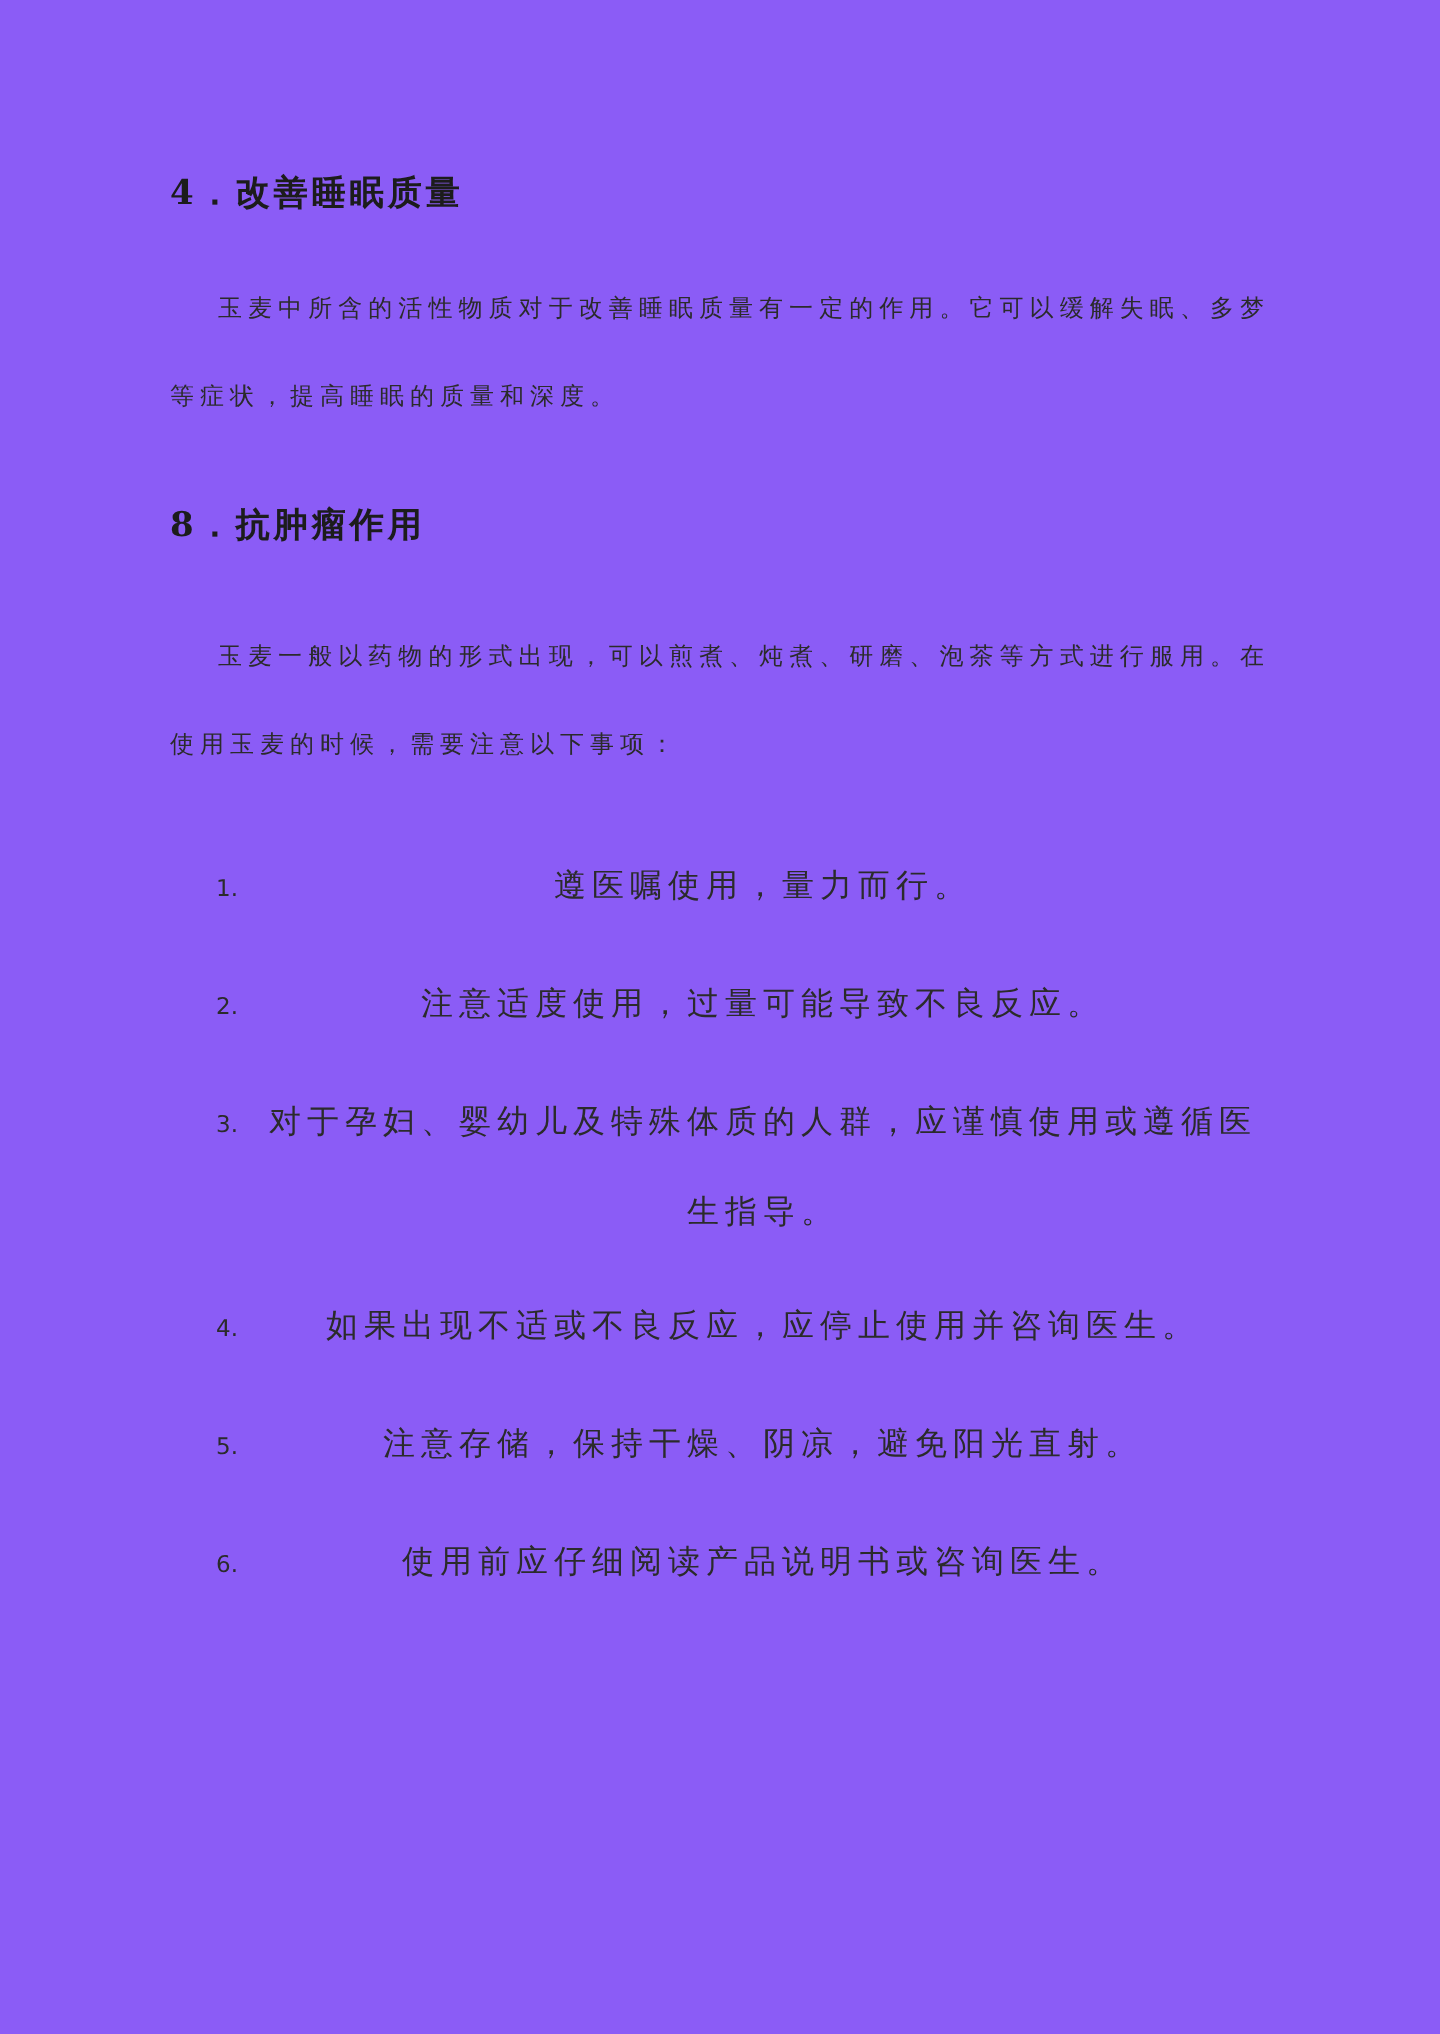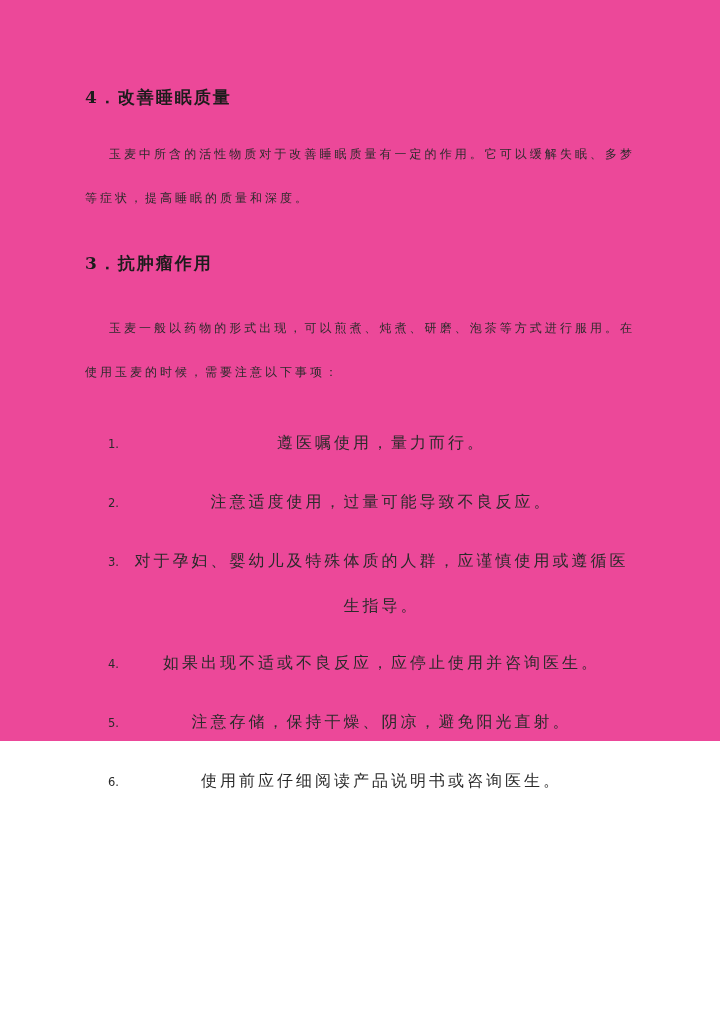--- a/index.html
+++ b/index.html
@@ -10,23 +10,23 @@
   body {
     width: 720px;
     height: 1017px;
     font-family: "DejaVu Serif", "Liberation Serif", serif;
     color: #2b2b2b;
     overflow: hidden;
   }
   .page {
     box-sizing: border-box;
     width: 720px;
-    height: 741px;
+    height: 1017px;
     padding: 86px 85px 0 85px;
-    background: #ec4899;
+    background: #8b5cf6;
   }
   .h-numbered {
     font-size: 17px;
     font-weight: bold;
     letter-spacing: 2px;
     color: #1c1c1c;
     margin: 0;
     line-height: 22px;
   }
   .h-numbered.second {
@@ -81,21 +81,21 @@
 </style>
 </head>
 <body>
 
 <div class="page">
 
   <h2 class="h-numbered">4．改善睡眠质量</h2>
 
   <p class="para">玉麦中所含的活性物质对于改善睡眠质量有一定的作用。它可以缓解失眠、多梦等症状，提高睡眠的质量和深度。</p>
 
-  <h2 class="h-numbered second">3．抗肿瘤作用</h2>
+  <h2 class="h-numbered second">8．抗肿瘤作用</h2>
 
 
 
   <p class="para intro">玉麦一般以药物的形式出现，可以煎煮、炖煮、研磨、泡茶等方式进行服用。在使用玉麦的时候，需要注意以下事项：</p>
 
   <ol class="precautions">
     <li class="precaution-item">
       <span class="precaution-num">1.</span>
       <span class="precaution-text">遵医嘱使用，量力而行。</span>
     </li>

